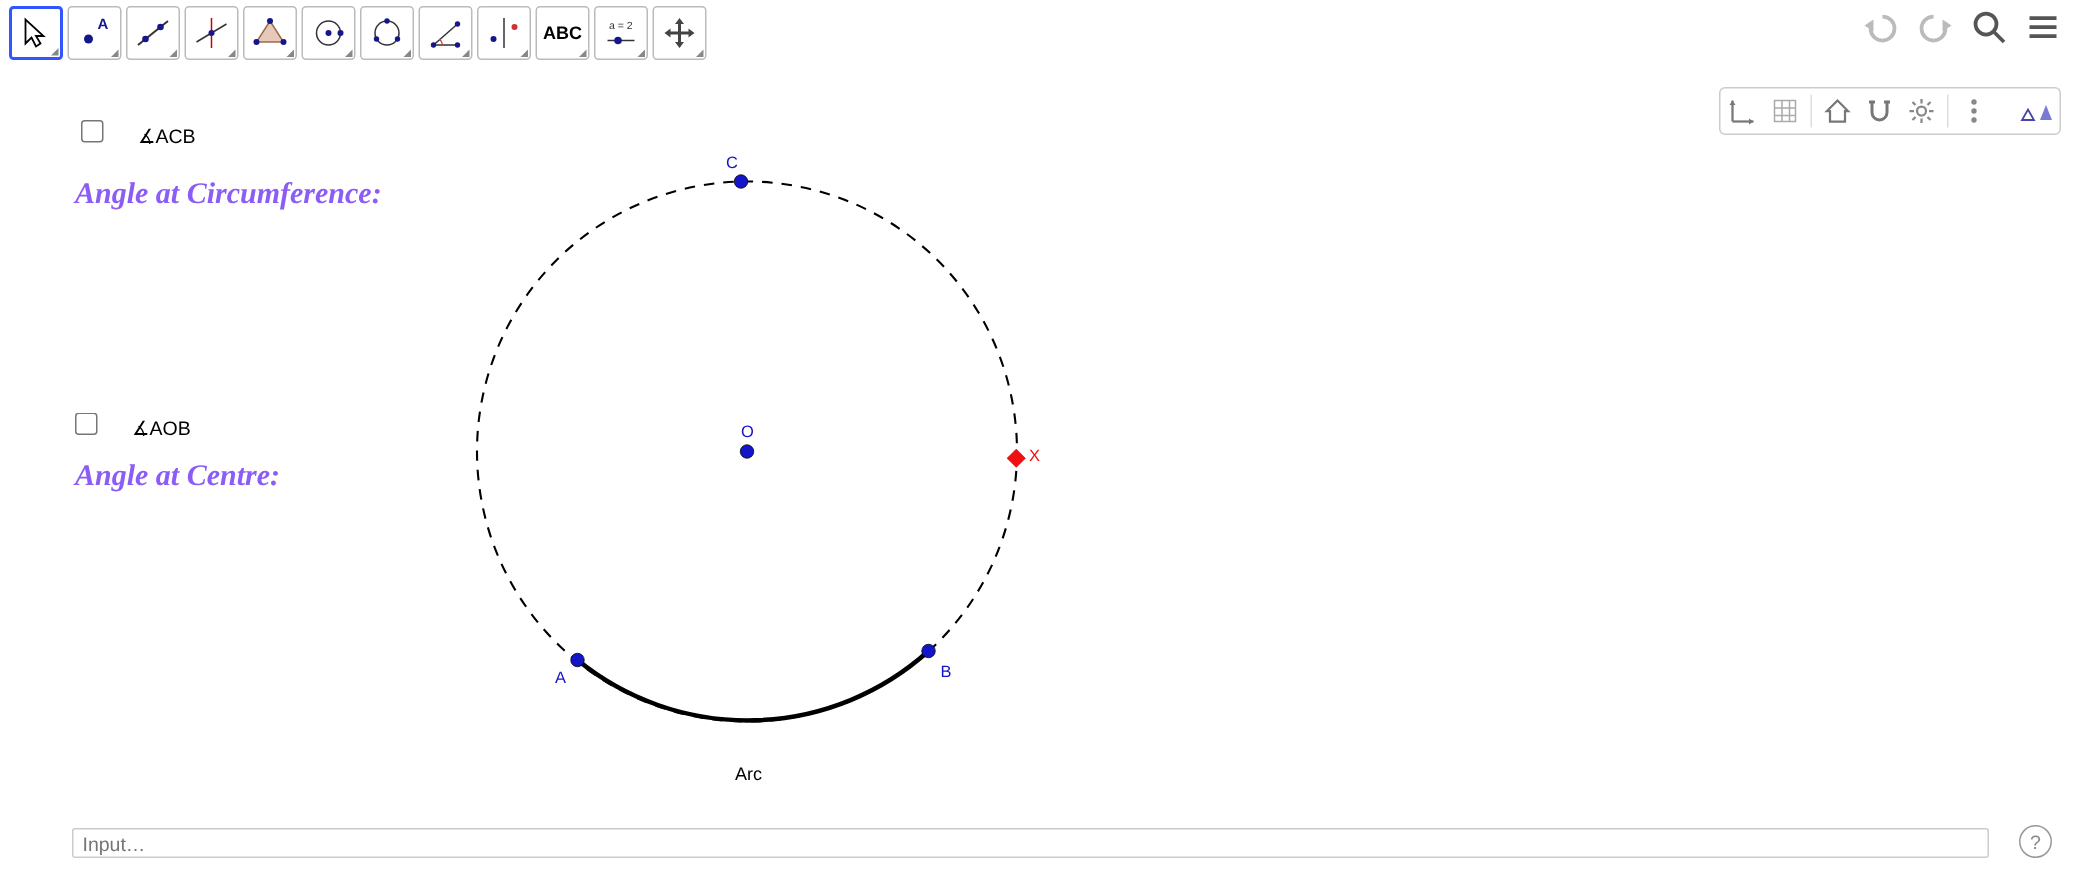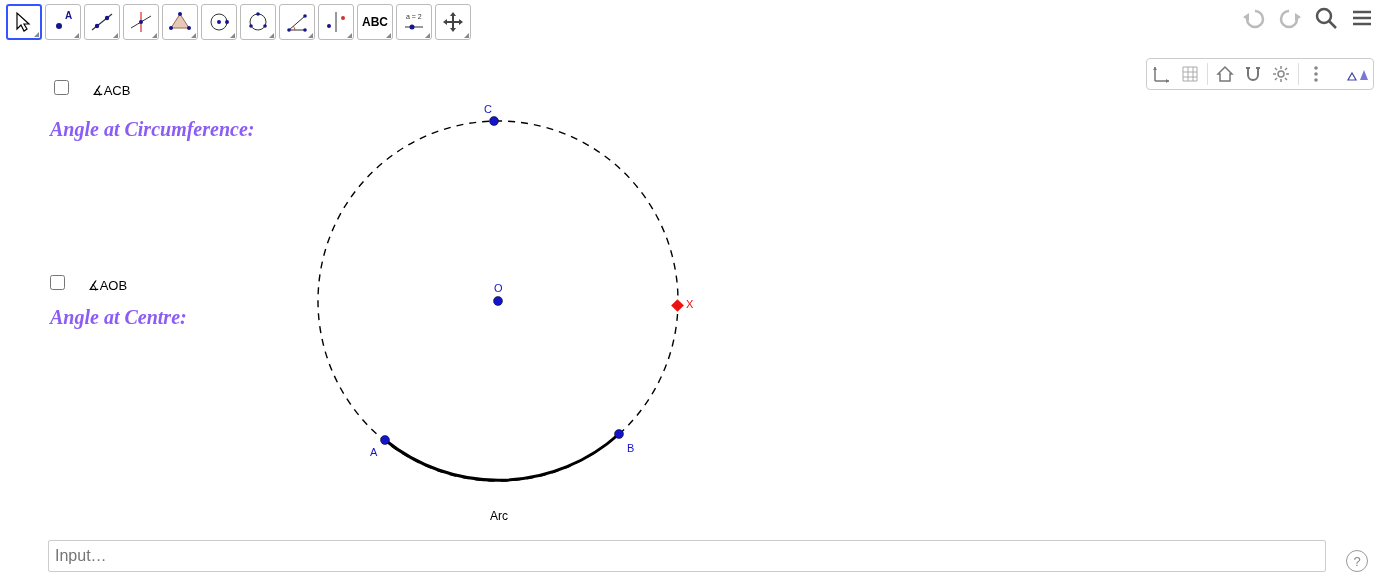--- a/index.html
+++ b/index.html
@@ -110,25 +110,25 @@
     position:absolute;
     font-size:12px;
     color:#000;
   }
   
   .input-bar {
     position:absolute;
     left:48px;
     bottom:12px;
     width:1278px;
-    height:32px;
+    height:20px;
     border:1px solid #ccc;
     border-radius:2px;
     padding:2px 6px;
-    font-size:16px;
+    font-size:13px;
     color:#888;
     background:#fff;
   }
   .help-ico {
     position:absolute;
     right:14px;
     bottom:12px;
     width:22px;height:22px;
     border:1px solid #999;
     border-radius:50%;

